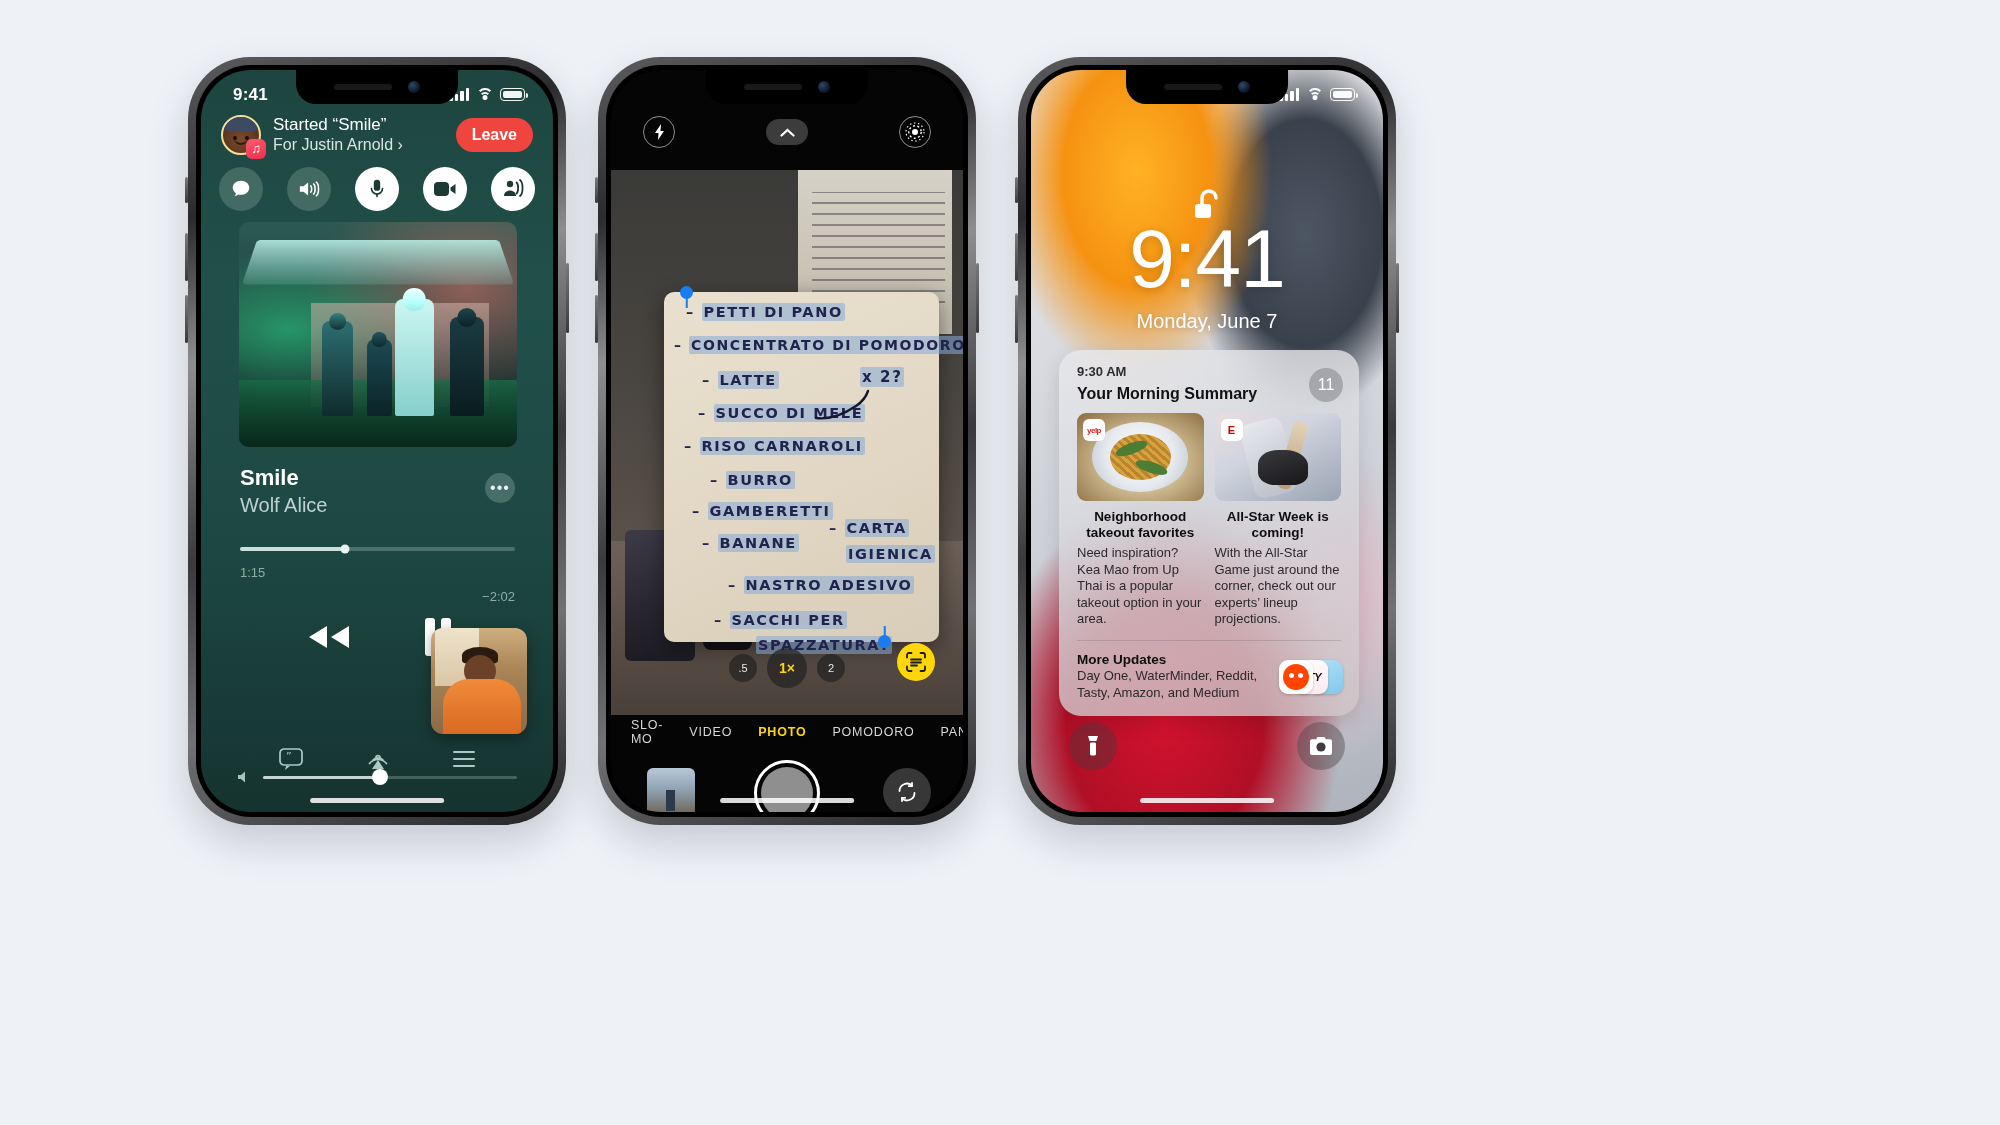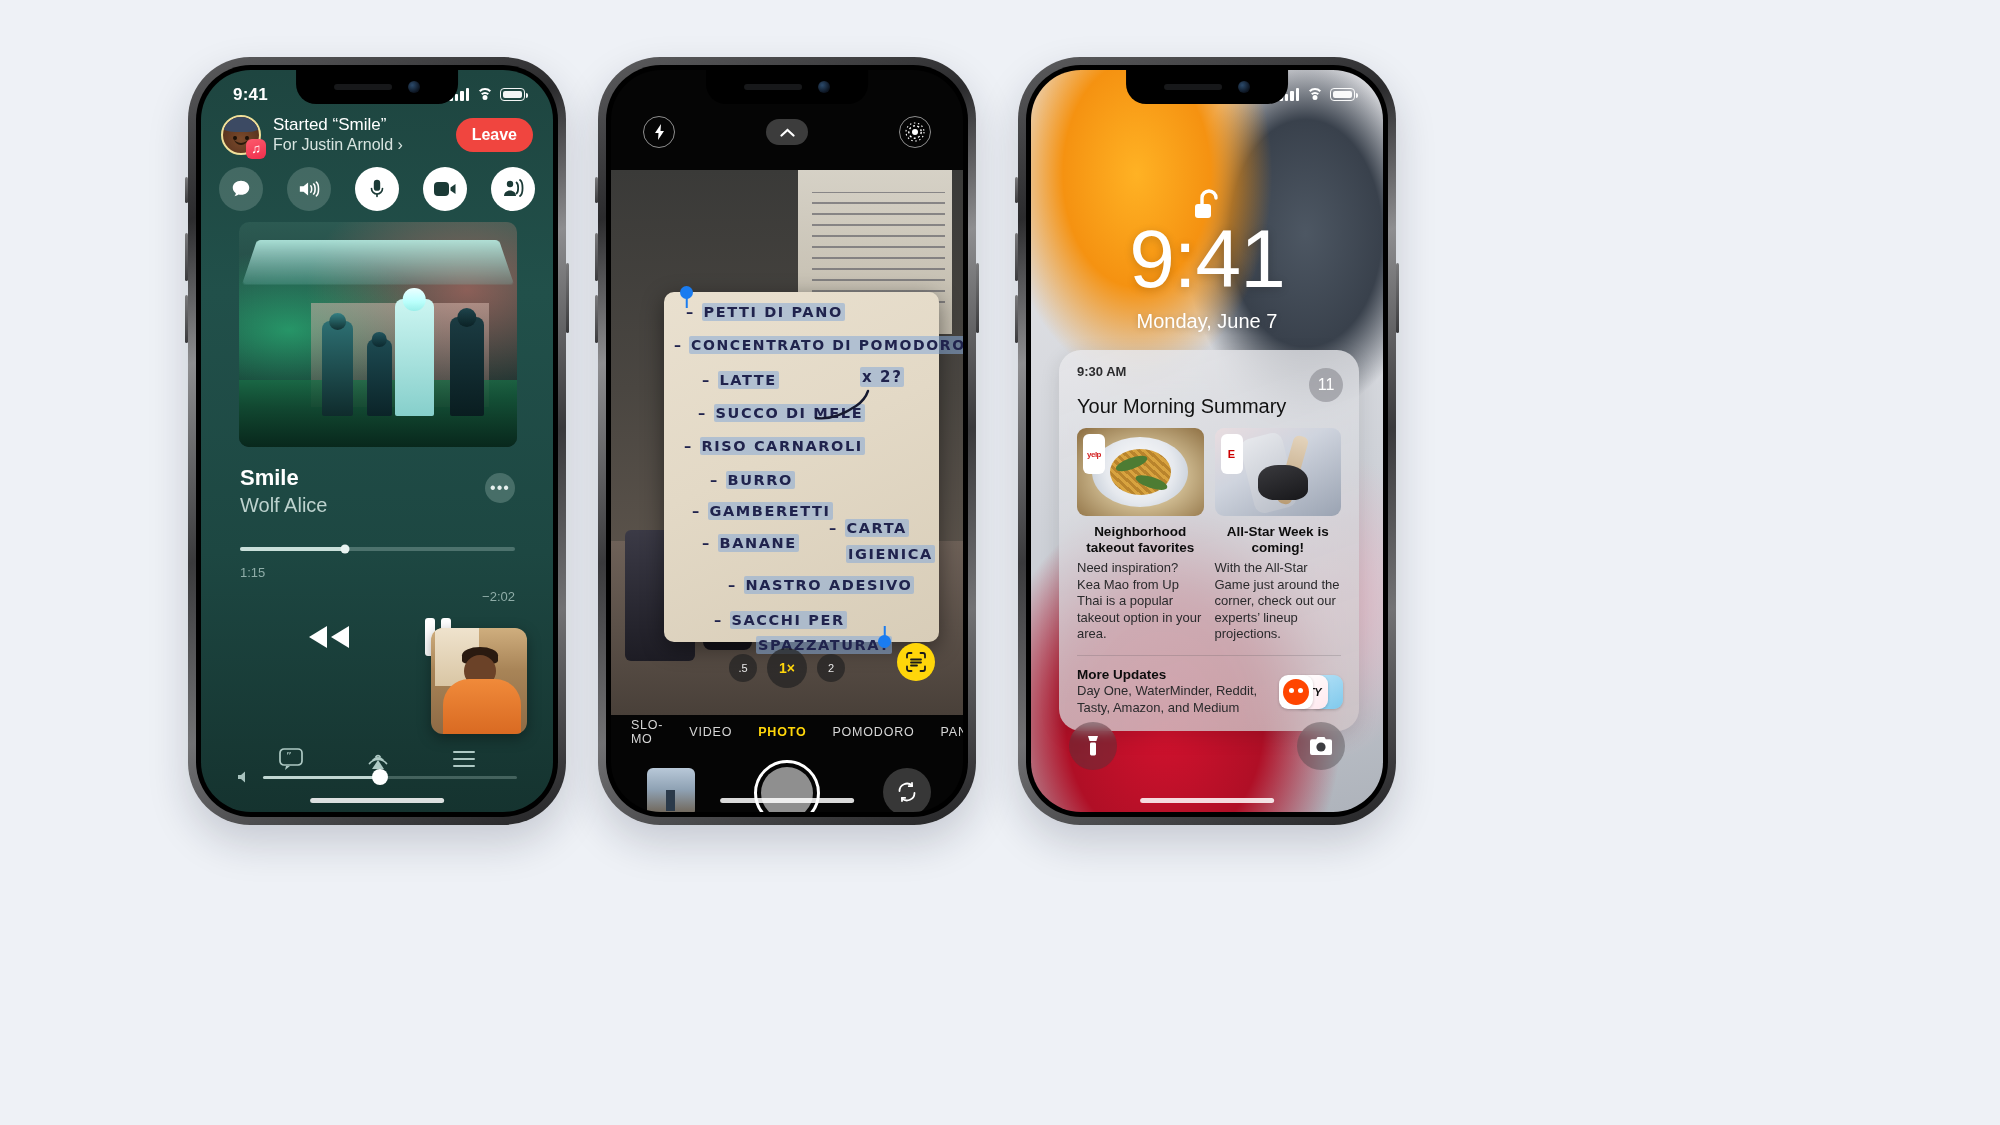--- a/index.html
+++ b/index.html
@@ -267,42 +267,42 @@
   .lock-date { position:absolute; top: 240px; left: 0; right: 0; text-align:center; color:#fff;
     font-size: 20px; font-weight: 500; z-index: 12; text-shadow: 0 1px 6px rgba(0,0,0,.2);}
 
   .summary-card {
     position:absolute; top: 280px; left: 28px; right: 24px; border-radius: 22px; overflow:hidden;
     background: linear-gradient(160deg, rgba(232,232,235,.82) 0%, rgba(214,216,221,.8) 45%, rgba(206,198,200,.78) 100%);
     backdrop-filter: blur(18px); z-index: 14; box-shadow: 0 6px 20px rgba(0,0,0,.12);
   }
   .sum-head { padding: 14px 18px 8px 18px; position:relative; }
   .sum-time { font-size: 13px; font-weight: bold; color:#2c2c2e; }
-  .sum-title { font-size: 20px; font-weight: normal; color:#111; margin-top: 16px; }
+  .sum-title { font-size: 16px; font-weight: bold; color:#111; margin-top: 6px; }
   .sum-badge { position:absolute; right: 16px; top: 18px; width: 34px;height:34px;border-radius:50%;
     background: rgba(132,132,138,.55); color:#fff; font-size: 16px; display:flex;align-items:center;justify-content:center;}
   .sum-body { display:flex; gap: 11px; padding: 2px 18px 12px 18px; }
   .sum-col { flex: 1; min-width: 0; }
   .sum-img { height: 88px; border-radius: 9px; position:relative; overflow:hidden; margin-bottom: 8px; }
   .sum-img.food { background: radial-gradient(ellipse at 52% 55%, #e8e0cd 0%, #cdb98f 45%, #8a6b3e 100%); }
   .sum-img.food .plate { position:absolute; inset: 10% 12%; border-radius:50%;
     background: radial-gradient(circle at 50% 45%, #fdfdfd 0%, #e6e9ee 55%, #b9c3cf 100%); }
   .sum-img.food .noodles { position:absolute; inset: 24% 26%; border-radius:50%;
     background: repeating-linear-gradient(42deg,#d8a33f 0 3px,#b9842c 3px 6px); }
   .sum-img.food .veg { position:absolute; width: 26%; height: 12%; border-radius: 50%; background:#4d7c33; }
   .sum-img.food .veg.v1 { left: 30%; top: 34%; transform: rotate(-20deg); }
   .sum-img.food .veg.v2 { left: 46%; top: 56%; transform: rotate(18deg); }
   .sum-img.sport { background: linear-gradient(150deg,#e9dde0 0%, #cfd4de 40%, #9aa3b2 100%); }
   .sum-img.sport .arm { position:absolute; left: 26%; top: 8%; width: 34%; height: 86%;
     background: linear-gradient(160deg,#e7e9ed,#b9bec8); border-radius: 10px; transform: rotate(-14deg); }
   .sum-img.sport .glove { position:absolute; left: 34%; top: 42%; width: 40%; height: 40%;
     background: linear-gradient(160deg,#3a3a3e,#17171a); border-radius: 40% 45% 30% 35%; }
   .sum-img.sport .bat { position:absolute; left: 56%; top: 8%; width: 12%; height: 80%;
     background: linear-gradient(180deg,#e3d3bc,#b99c74); border-radius: 6px; transform: rotate(16deg); }
-  .app-chip { position:absolute; left: 6px; top: 6px; width: 22px; height: 40px; border-radius: 6px;
+  .app-chip { position:absolute; left: 6px; top: 6px; width: 22px; height: 22px; border-radius: 6px;
     display:flex;align-items:center;justify-content:center; font-size: 9px; font-weight:bold; color:#fff;}
   .app-chip.yelp { background:#fff; color:#d32323; font-size: 8px; letter-spacing:-.5px;}
   .app-chip.espn { background:#fff; color:#cc0000; font-size: 11px; font-weight:900; }
   .sum-h { font-size: 13.5px; font-weight: bold; color:#0d0d0d; line-height: 1.22; text-align: center; }
   .sum-p { font-size: 13px; color:#2a2a2c; line-height: 1.28; margin-top: 3px; }
   .sum-div { height:1px; background: rgba(80,80,85,.22); margin: 0 18px; }
   .sum-more { display:flex; align-items:center; gap: 10px; padding: 11px 18px 14px 18px; }
   .sum-more-txt { flex:1; min-width:0; }
   .sum-more-h { font-size: 13.5px; font-weight:bold; color:#0d0d0d; }
   .sum-more-p { font-size: 13px; color:#2a2a2c; line-height:1.3; margin-top:1px;}

